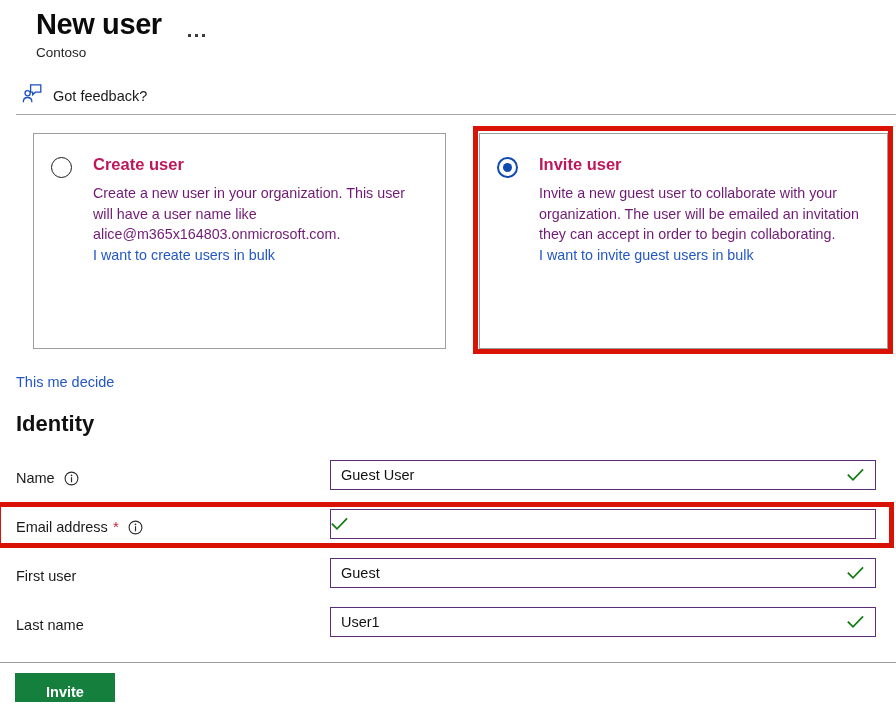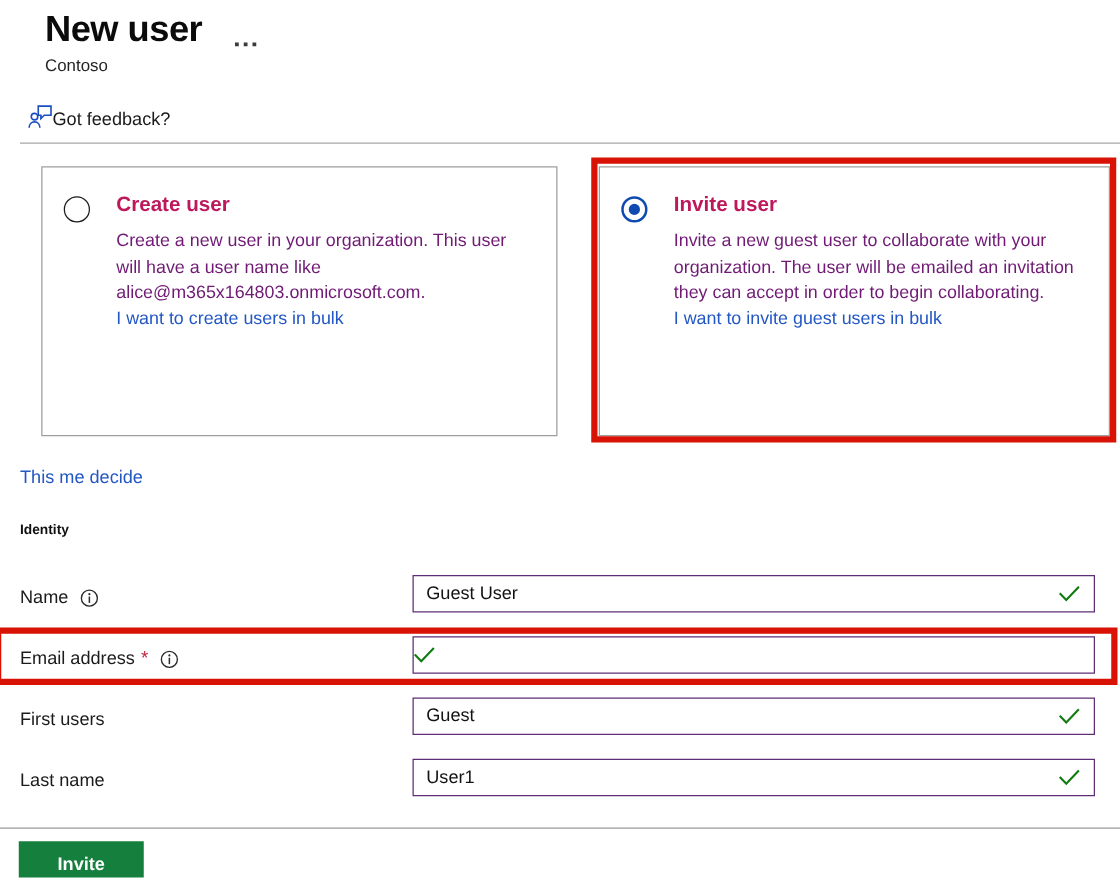--- a/index.html
+++ b/index.html
@@ -57,21 +57,21 @@
     margin-top: 2px;
   }
 
   
   .feedback-row {
     position: absolute;
     left: 22px;
     top: 84px;
     display: flex;
     align-items: center;
-    gap: 0;
+    gap: 11px;
     cursor: pointer;
   }
   .feedback-label {
     font-size: 14.5px;
     color: #1a1a1a;
     line-height: 20px;
   }
 
   .divider-top {
     position: absolute;
@@ -195,21 +195,21 @@
     line-height: 20px;
     color: #2257c4;
     cursor: pointer;
   }
 
   
   .section-title {
     position: absolute;
     left: 16px;
     top: 413px;
-    font-size: 11px;
+    font-size: 22px;
     font-weight: bold;
     color: #111111;
     line-height: 22px;
   }
 
   .form {
     position: absolute;
     left: 0;
     top: 455px;
     width: 896px;
@@ -392,21 +392,21 @@
       <span class="check-icon">
         <svg width="17" height="14" viewBox="0 0 17 14">
           <path d="M1.4 7.2l4.6 4.7L15.5 2" fill="none" stroke="#107c10" stroke-width="1.7" stroke-linecap="square"></path>
         </svg>
       </span>
     </div>
   </div>
 
   <div class="field-row">
     <div class="field-label">
-      <span>First users</span>
+      <span>First user</span>
     </div>
     <div class="input-wrap">
       <div class="input-value">Guest</div>
       <span class="check-icon">
         <svg width="17" height="14" viewBox="0 0 17 14">
           <path d="M1.4 7.2l4.6 4.7L15.5 2" fill="none" stroke="#107c10" stroke-width="1.7" stroke-linecap="square"></path>
         </svg>
       </span>
     </div>
   </div>

